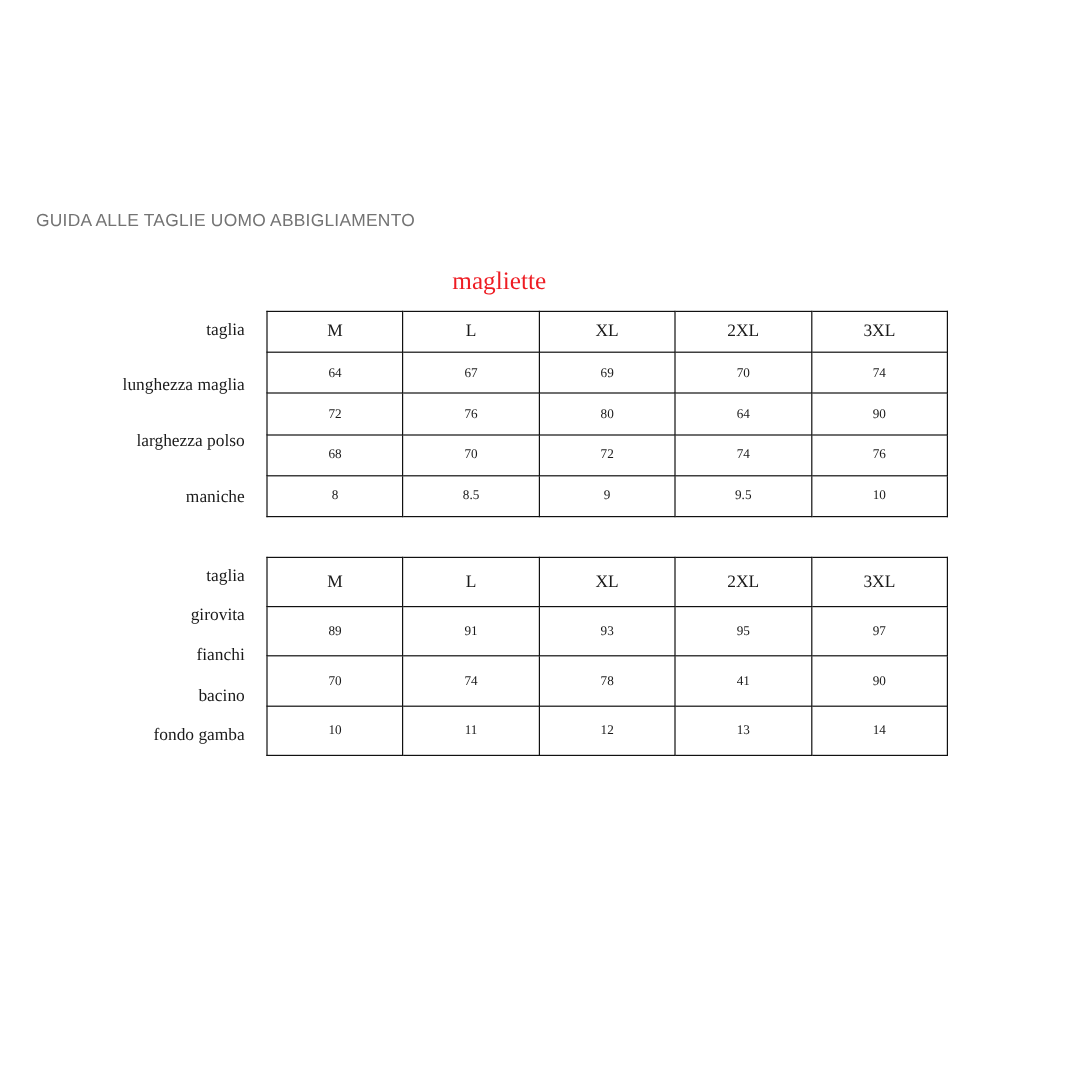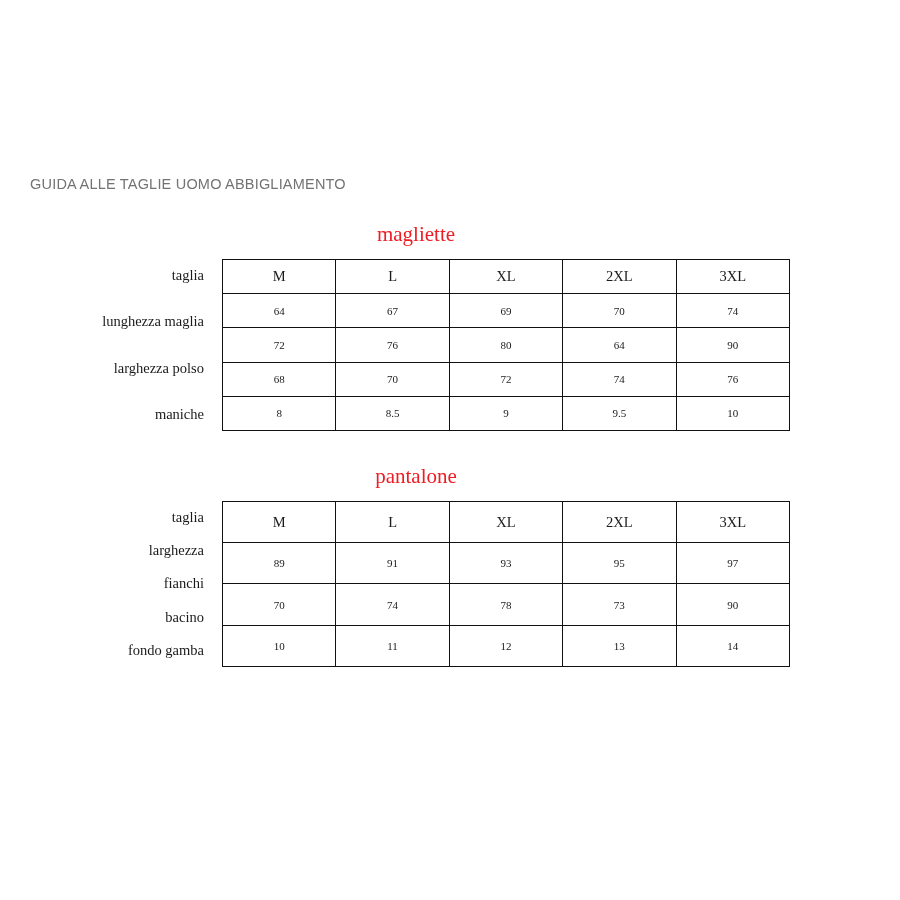--- a/index.html
+++ b/index.html
@@ -142,25 +142,24 @@
             <td>9</td>
             <td>9.5</td>
             <td>10</td>
           </tr>
         </tbody>
       </table>
     </div>
   </div>
 
   <div class="section section-pantalone">
-    <div class="section-title">pantalone</div>
     <div class="grid">
       <div class="labels-col">
         <div class="row-label">taglia</div>
-        <div class="row-label">larghezza</div>
+        <div class="row-label">girovita</div>
         <div class="row-label">fianchi</div>
         <div class="row-label">bacino</div>
         <div class="row-label">fondo gamba</div>
       </div>
       <table class="size-table">
         <tbody>
           <tr class="header-row">
             <td>M</td>
             <td>L</td>
             <td>XL</td>
@@ -171,21 +170,21 @@
             <td>89</td>
             <td>91</td>
             <td>93</td>
             <td>95</td>
             <td>97</td>
           </tr>
           <tr>
             <td>70</td>
             <td>74</td>
             <td>78</td>
-            <td>73</td>
+            <td>41</td>
             <td>90</td>
           </tr>
           <tr>
             <td>10</td>
             <td>11</td>
             <td>12</td>
             <td>13</td>
             <td>14</td>
           </tr>
         </tbody>

